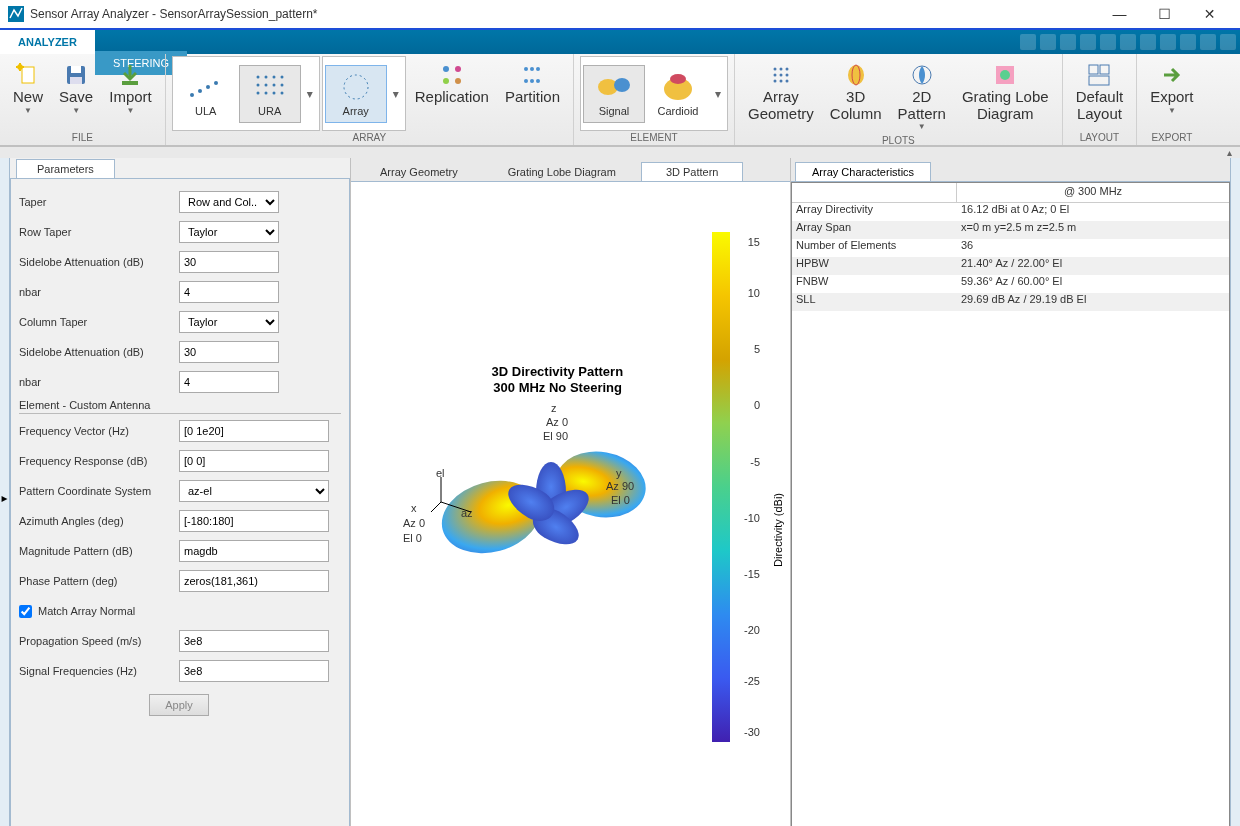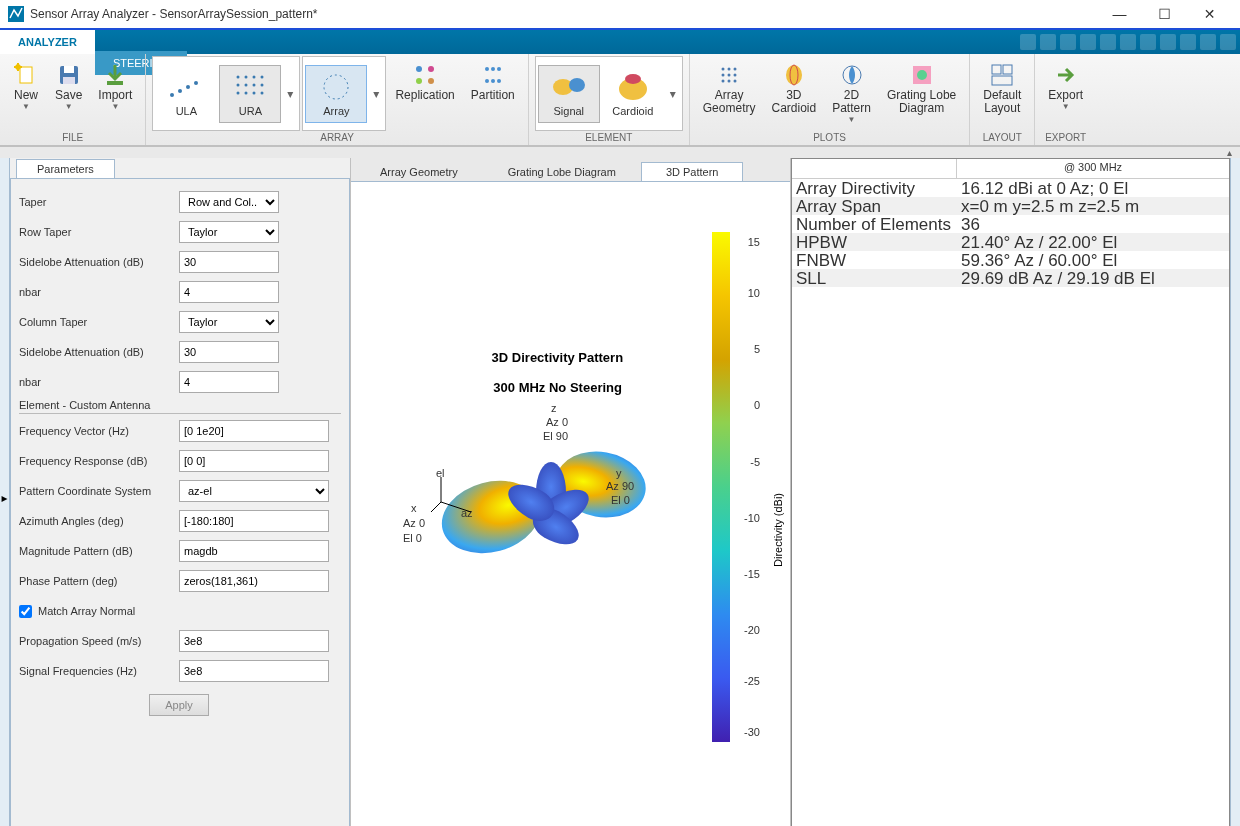--- a/index.html
+++ b/index.html
@@ -20,21 +20,21 @@
 .qat { margin-left: auto; display: flex; gap: 4px; padding-right: 4px; }
 .qat .qb { width: 16px; height: 16px; background: rgba(255,255,255,0.2); border-radius: 2px; }
 
 
 .ribbon { height: 92px; background: linear-gradient(#f7f7f7,#e9e9e9); border-bottom: 1px solid #c0c0c0; display: flex; }
 .rgroup { border-right: 1px solid #d0d0d0; padding: 2px 6px 0; display: flex; flex-direction: column; }
 .rgroup .rbuttons { display: flex; gap: 2px; flex: 1; }
 .rgroup .rlabel { text-align: center; font-size: 10px; color: #666; padding: 1px 0 2px; }
 .rbtn { display: flex; flex-direction: column; align-items: center; justify-content: flex-start; padding: 4px 6px 2px; min-width: 40px; border: 1px solid transparent; }
 .rbtn .ricon { width: 24px; height: 24px; margin: 2px 0; }
-.rbtn .rtxt { font-size: 12px; color: #333; text-align: center; line-height: 1.1; }
+.rbtn .rtxt { font-size: 15px; color: #333; text-align: center; line-height: 1.1; }
 .rbtn .rdrop { font-size: 8px; color: #666; }
 
 .gallery { display: flex; align-items: center; gap: 2px; padding: 2px; background: #fff; border: 1px solid #c0c0c0; }
 .gitem { width: 62px; height: 58px; border: 1px solid transparent; display: flex; flex-direction: column; align-items: center; justify-content: center; background: #fff; }
 .gitem.sel { background: #e8e8e8; border-color: #b0b0b0; }
 .gitem.single.sel { background: #d8e6f2; border-color: #7eb4ea; }
 .gitem .gicon { width: 40px; height: 32px; }
 .gitem .gtxt { font-size: 11px; color: #333; margin-top: 2px; }
 .garrow { width: 14px; display: flex; align-items: center; justify-content: center; color: #666; }
 
@@ -53,21 +53,21 @@
 .prow.wide input[type=text], .prow.wide select { max-width: 150px; }
 .pgroup-title { font-size: 11px; color: #333; border-bottom: 1px solid #bbb; margin: 2px 0 4px; padding-bottom: 2px; }
 .applybtn { width: 60px; height: 22px; margin: 10px auto 4px 130px; background: linear-gradient(#f0f0f0,#ddd); border: 1px solid #aaa; font-size: 11px; color: #888; display: flex; align-items: center; justify-content: center; }
 
 
 .plotcol { flex: 1; display: flex; flex-direction: column; border-left: 1px solid #c0c0c0; }
 .plottabs { height: 24px; background: #e9e9e9; display: flex; align-items: flex-end; padding: 0 4px; border-bottom: 1px solid #a3bad0; }
 .pttab { padding: 3px 24px; font-size: 11px; color: #333; border: 1px solid transparent; border-bottom: none; }
 .pttab.active { background: #fff; border-color: #a3bad0; }
 .plotarea { flex: 1; background: #fff; position: relative; }
-.plottitle { text-align: center; font-weight: bold; font-size: 13px; position: absolute; top: 168px; left: 50%; transform: translateX(-60%); }
+.plottitle { text-align: center; font-weight: bold; font-size: 13px; position: absolute; top: 182px; left: 50%; transform: translateX(-60%); }
 .plotsub { text-align: center; font-weight: bold; font-size: 13px; position: absolute; top: 198px; left: 50%; transform: translateX(-60%); }
 .colorbar { position: absolute; right: 60px; top: 50px; width: 18px; height: 510px; background: linear-gradient(to bottom, #fafa00, #f5c500, #d4a300, #8fd14f, #4ad08c, #1ec8c8, #2e8bf0, #3a5af0, #4020b0); }
 .cticks { position: absolute; right: 30px; top: 50px; height: 510px; font-size: 11px; color: #333; }
 .ctick { position: absolute; right: 0; transform: translateY(-50%); }
 .cbylabel { position: absolute; right: 12px; top: 305px; transform: rotate(-90deg); transform-origin: right center; font-size: 11px; }
 
 .pattern { position: absolute; left: 90px; top: 230px; width: 240px; height: 180px; }
 .lobe { position: absolute; border-radius: 50%; }
 .lobe.l1 { width: 100px; height: 70px; left: 0; top: 70px; background: radial-gradient(ellipse at 70% 40%, #fafa00, #f0b000 30%, #3aa8f0 70%, #3050d0); transform: rotate(-15deg); }
 .lobe.l2 { width: 90px; height: 65px; left: 115px; top: 40px; background: radial-gradient(ellipse at 30% 50%, #fafa00, #f0b000 30%, #3aa8f0 70%, #3050d0); transform: rotate(10deg); }
@@ -78,21 +78,21 @@
 .axlabel { position: absolute; font-size: 11px; color: #333; }
 
 
 .charcol { width: 440px; display: flex; flex-direction: column; border-left: 1px solid #c0c0c0; }
 .chartab { height: 24px; background: #e9e9e9; display: flex; align-items: flex-end; padding: 0 4px; border-bottom: 1px solid #a3bad0; }
 .chartab .ct { padding: 3px 16px; font-size: 11px; background: #fff; border: 1px solid #a3bad0; border-bottom: none; }
 .chargrid { flex: 1; background: #fff; border: 1px solid #888; margin: 0; overflow-y: auto; }
 .cghead { display: flex; height: 20px; }
 .cghead .cgh1 { width: 165px; border-right: 1px solid #ccc; border-bottom: 1px solid #ccc; }
 .cghead .cgh2 { flex: 1; text-align: center; font-size: 11px; color: #333; border-bottom: 1px solid #ccc; padding-top: 2px; }
-.cgrow { display: flex; height: 18px; font-size: 17px; }
+.cgrow { display: flex; height: 18px; font-size: 11px; }
 .cgrow:nth-child(odd) { background: #f0f0f0; }
 .cgrow .c1 { width: 165px; padding-left: 4px; color: #333; }
 .cgrow .c2 { flex: 1; padding-left: 4px; color: #333; }
 
 .rightgutter { width: 10px; background: #e3edf5; border-left: 1px solid #a3bad0; }
 .collapse { height: 12px; background: #e9e9e9; border-top: 1px solid #c0c0c0; display: flex; align-items: center; justify-content: flex-end; padding-right: 8px; color: #666; font-size: 10px; }
 </style>
 </head>
 <body>
 
@@ -269,21 +269,21 @@
           </svg>
         <span class="rtxt" style="white-space:pre-line">Array
 Geometry</span>
       </div>
       <div class="rbtn">
         <svg class="ricon" viewBox="0 0 24 24">
             <ellipse cx="12" cy="12" rx="8" ry="10" fill="#f0c040"></ellipse>
             <ellipse cx="12" cy="12" rx="4" ry="10" fill="none" stroke="#d04a4a"></ellipse>
           </svg>
         <span class="rtxt" style="white-space:pre-line">3D
-Cardioid</span>
+Column</span>
       </div>
       <div class="rbtn">
         <svg class="ricon" viewBox="0 0 24 24">
             <circle cx="12" cy="12" r="9" fill="none" stroke="#4a7ab0"></circle>
             <path d="M12 3 C16 8 16 16 12 21 C8 16 8 8 12 3" fill="#4a90d0"></path>
           </svg>
         <span class="rtxt" style="white-space:pre-line">2D
 Pattern</span>
           <span class="rdrop">▼</span>
       </div>
@@ -451,20 +451,23 @@
         <span class="ctick" style="top:67%">-15</span>
         <span class="ctick" style="top:78%">-20</span>
         <span class="ctick" style="top:88%">-25</span>
         <span class="ctick" style="top:98%">-30</span>
       </div>
       <div class="cbylabel">Directivity (dBi)</div>
     </div>
   </div>
 
   <div class="charcol">
+    <div class="chartab">
+        <div class="ct">Array Characteristics</div>
+      </div>
     <div class="chargrid">
       <div class="cghead">
           <div class="cgh1"></div>
           <div class="cgh2">@ 300 MHz</div>
         </div>
       <div class="cgrow">
           <div class="c1">Array Directivity</div>
           <div class="c2">16.12 dBi at 0 Az; 0 El</div>
         </div>
       <div class="cgrow">

